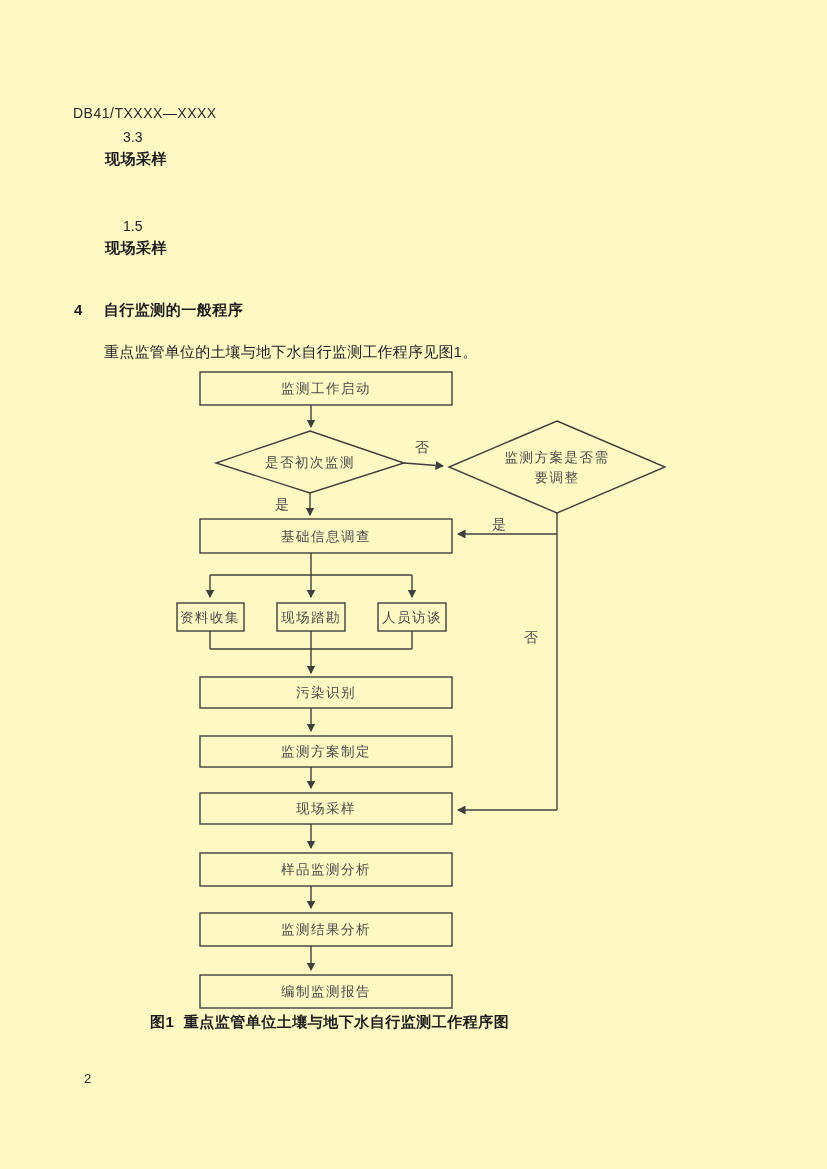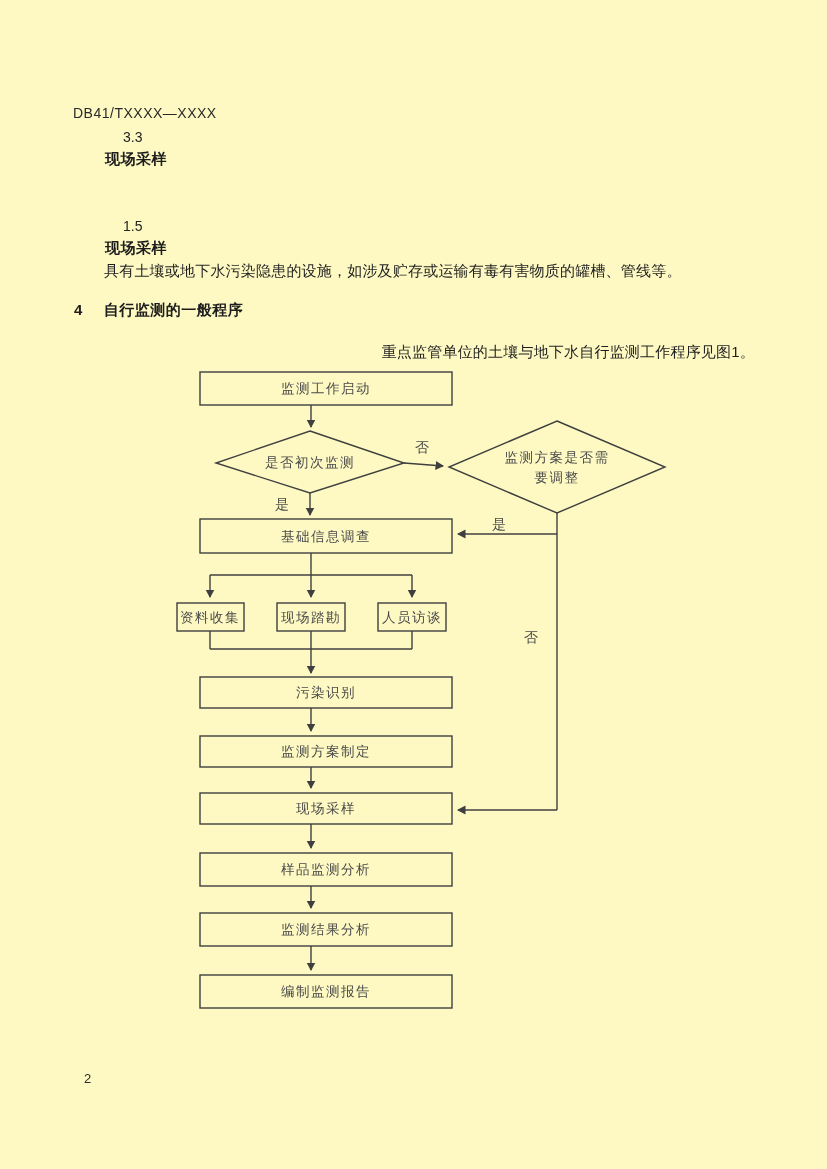--- a/index.html
+++ b/index.html
@@ -19,42 +19,41 @@
   .num-34{top:218px;}
   .sec-title{left:105px;font-size:15px;font-weight:bold;color:#1d1d1d;letter-spacing:0.5px;}
   .title-33{top:150px;}
   .title-34{top:239px;}
   .body-par{left:74px;width:681px;font-size:15px;line-height:24px;text-indent:2em;
     text-align:justify;color:#1f1f1f;letter-spacing:0.2px;}
   .body-33{top:169px;}
   .body-34{top:259px;}
   .chapter{left:74px;top:301px;font-size:15px;font-weight:bold;color:#1d1d1d;letter-spacing:0.5px;}
   .chapter .ch-num{display:inline-block;margin-right:21px;}
-  .intro{left:74px;top:343px;width:681px;font-size:15px;text-indent:2em;color:#1f1f1f;letter-spacing:0.2px;text-align:right;}
+  .intro{left:74px;top:343px;width:681px;font-size:15px;text-indent:2em;color:#1f1f1f;letter-spacing:0.2px;}
   .flow{left:0;top:365px;}
   .flow text{font-family:"Liberation Sans","DejaVu Sans",sans-serif;fill:#4a4a4a;}
   .node-label{font-size:13.5px;letter-spacing:1.5px;}
   .edge-label{font-size:14px;letter-spacing:0;}
   .caption{left:150px;top:1013px;font-size:15px;font-weight:bold;color:#1d1d1d;
     letter-spacing:0.5px;white-space:pre;}
   .pagenum{left:84px;top:1071px;font-size:13px;color:#2a2a2a;}
 </style>
 </head>
 <body>
 
 <div class="page">
 
   <div class="abs hdr">DB41/TXXXX—XXXX</div>
 
   <div class="abs sec-num num-33">3.3</div>
   <div class="abs sec-title title-33">现场采样</div>
 
   <div class="abs sec-num num-34">1.5</div>
   <div class="abs sec-title title-34">现场采样</div>
-  <div class="abs body-par body-34">具有土壤或地下水污染隐患的设施，如涉及贮存或运输有毒有害物质的罐槽、管线等。</div>
 
   <div class="abs chapter">
     <span class="ch-num">4</span><span>自行监测的一般程序</span>
   </div>
 
   <div class="abs intro">重点监管单位的土壤与地下水自行监测工作程序见图1。</div>
 
   <svg class="abs flow" width="827" height="650" viewBox="0 0 827 650">
     <defs>
       <marker id="ah" markerUnits="userSpaceOnUse" markerWidth="10" markerHeight="10" refX="7.5" refY="4.5" orient="auto">
@@ -120,16 +119,17 @@
       <text class="node-label" x="326" y="569">监测结果分析</text>
       <text class="node-label" x="326" y="631">编制监测报告</text>
 
       <text class="edge-label" x="422" y="87">否</text>
       <text class="edge-label" x="282" y="144">是</text>
       <text class="edge-label" x="499" y="164">是</text>
       <text class="edge-label" x="531" y="277">否</text>
     </g>
   </svg>
 
+  <div class="abs caption">图1  重点监管单位土壤与地下水自行监测工作程序图</div>
 
   <div class="abs pagenum">2</div>
 
 </div>
 
 </body></html>

